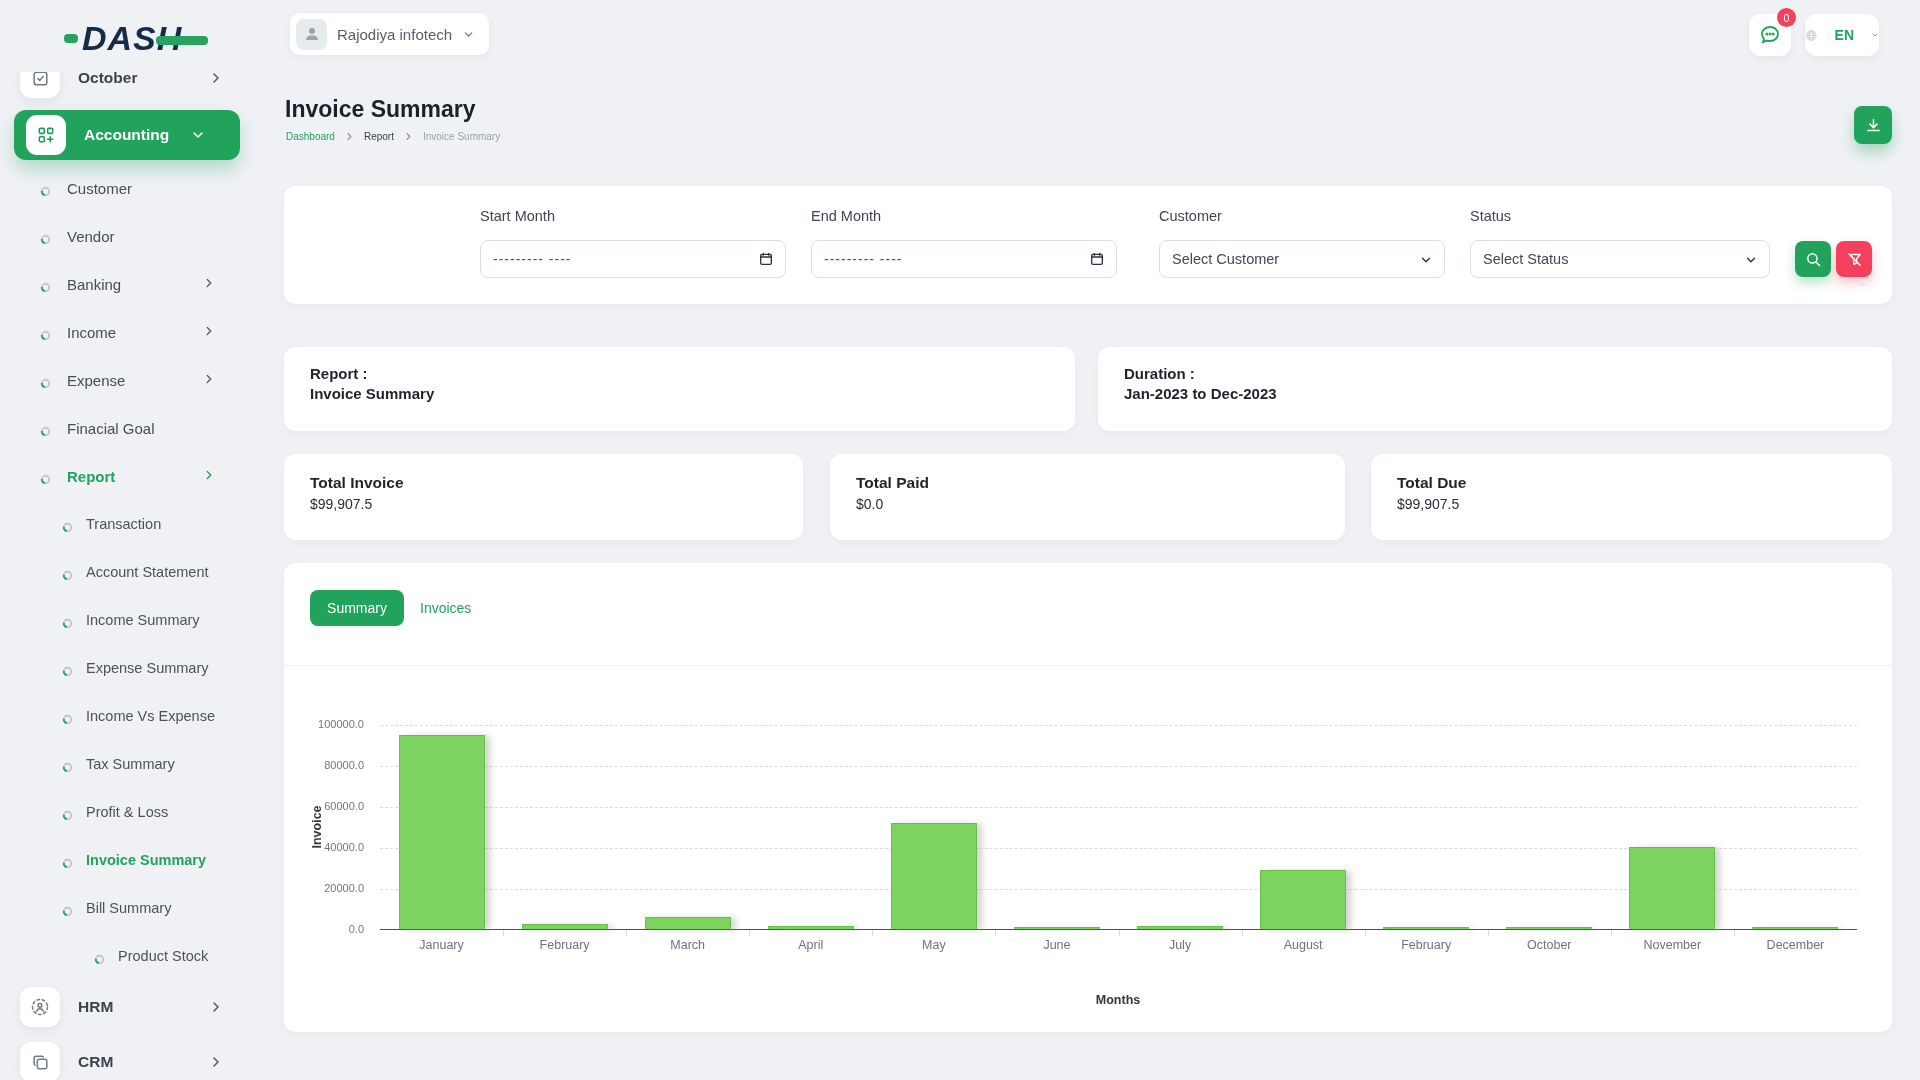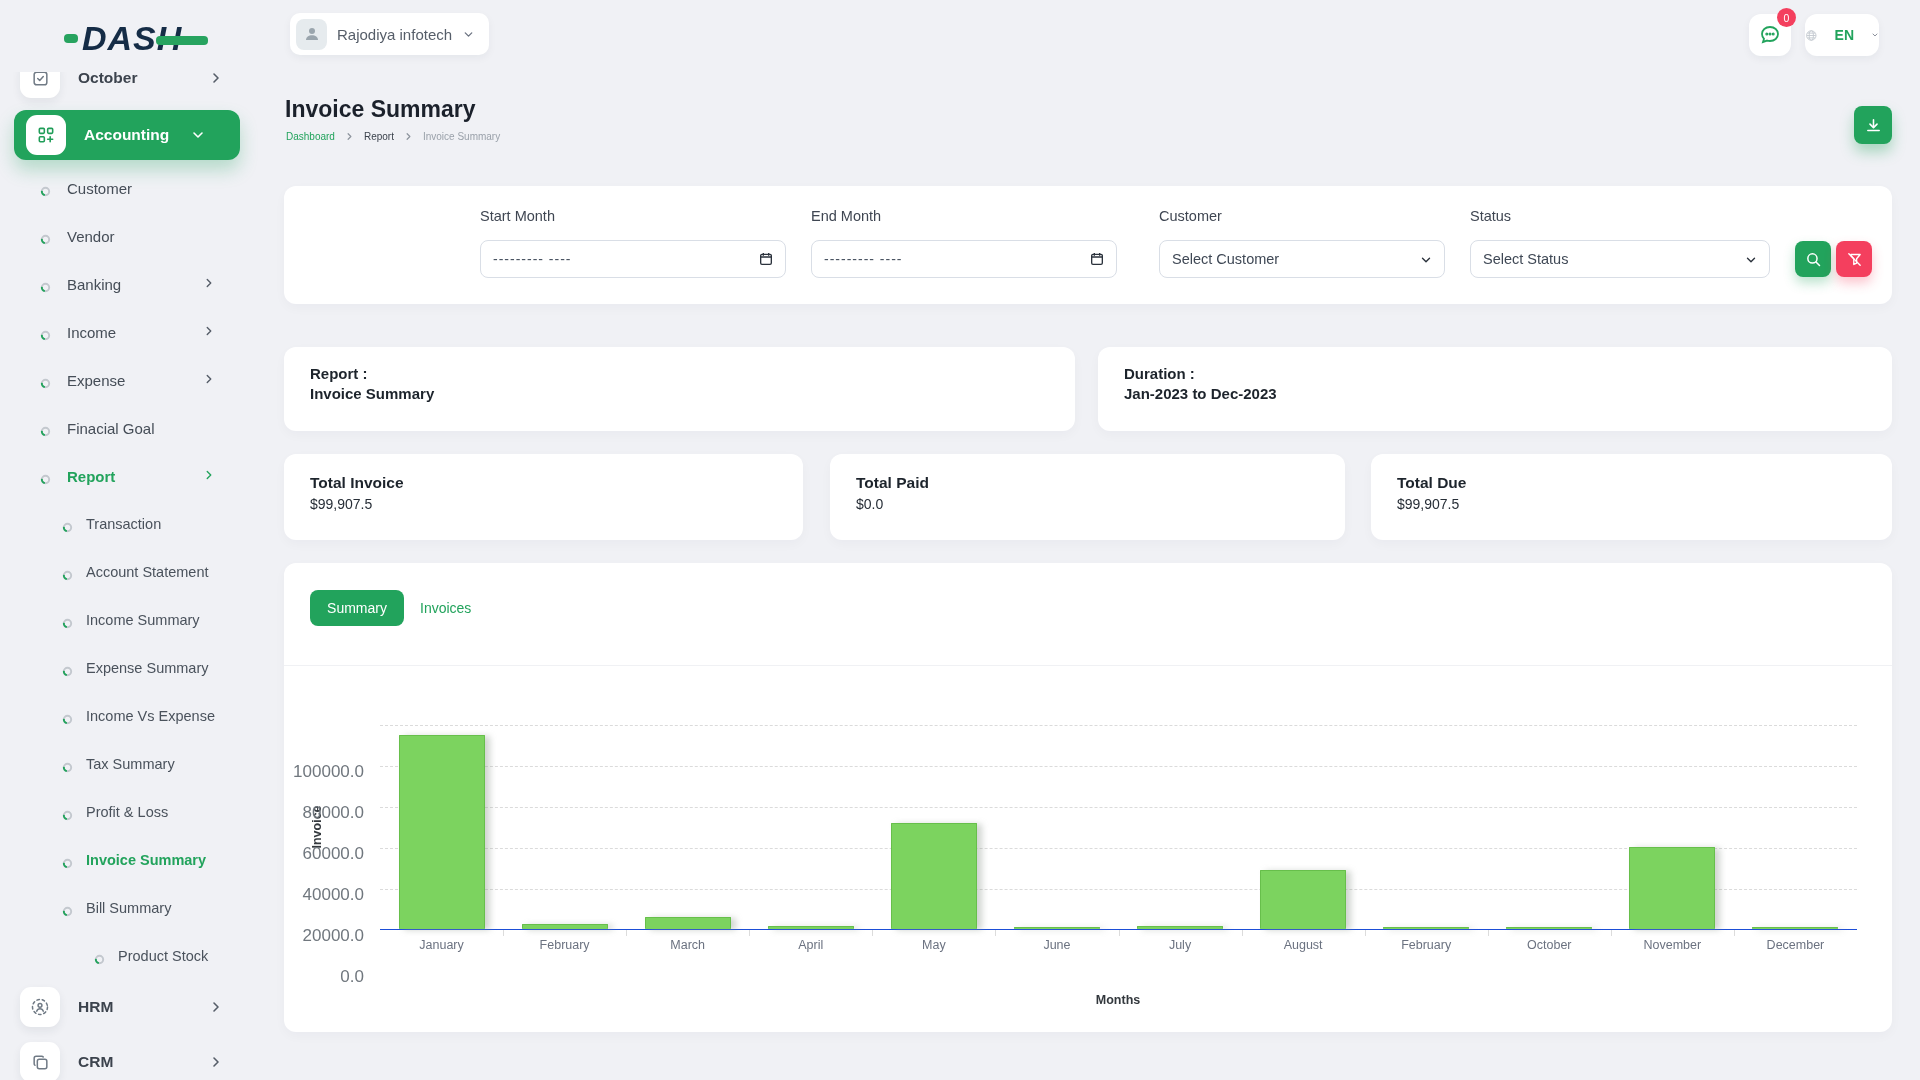--- a/index.html
+++ b/index.html
@@ -85,21 +85,21 @@
   .tab-active { position:absolute; left:26px; top:27px; width:94px; height:36px; background:#22a35c; color:#fff; border:none;
                 border-radius:8px; font-size:14px; font-family:"Liberation Sans", sans-serif; cursor:pointer; }
   .tab-link { position:absolute; left:136px; top:27px; height:36px; display:flex; align-items:center; color:#22a35c; font-size:14px;
               background:none; border:none; font-family:"Liberation Sans", sans-serif; cursor:pointer; }
   .tab-divider { position:absolute; left:0; right:0; top:102px; border-bottom:1px solid #f0f1f4; }
 
   .plot { position:absolute; left:96px; top:162px; width:1477px; height:205px; border-bottom:1px solid #1d4ed8; }
   .gridline { position:absolute; left:0; right:0; height:0; border-top:1px dashed #dbdbdb; }
   .bar { position:absolute; bottom:0; background:#7cd35f; border:1px solid #67bf4b; border-bottom:none; border-radius:1px;
          box-shadow:5px 1px 6px rgba(140,150,140,.4); cursor:pointer; }
-  .ylab { position:absolute; right:8px; font-size:17px; color:#70777e;margin-top:44px; }
+  .ylab { position:absolute; right:8px; font-size:11px; color:#70777e; }
   .ylabels { position:absolute; left:0; top:162px; width:88px; height:205px; }
   .xlab { position:absolute; top:213px; text-align:center; font-size:12.5px; color:#6b7280; }
   .xtick { position:absolute; top:205px; width:1px; height:6px; background:#dcdcdc; }
   .y-title { position:absolute; left:33px; top:264px; transform:translate(-50%,-50%) rotate(-90deg); font-size:12.5px; font-weight:700; color:#33383d; }
   .x-title { position:absolute; left:834px; top:430px; transform:translateX(-50%); font-size:12.5px; font-weight:700; color:#33383d; }
 </style>
 </head>
 <body>
 
 <div class="screen">

